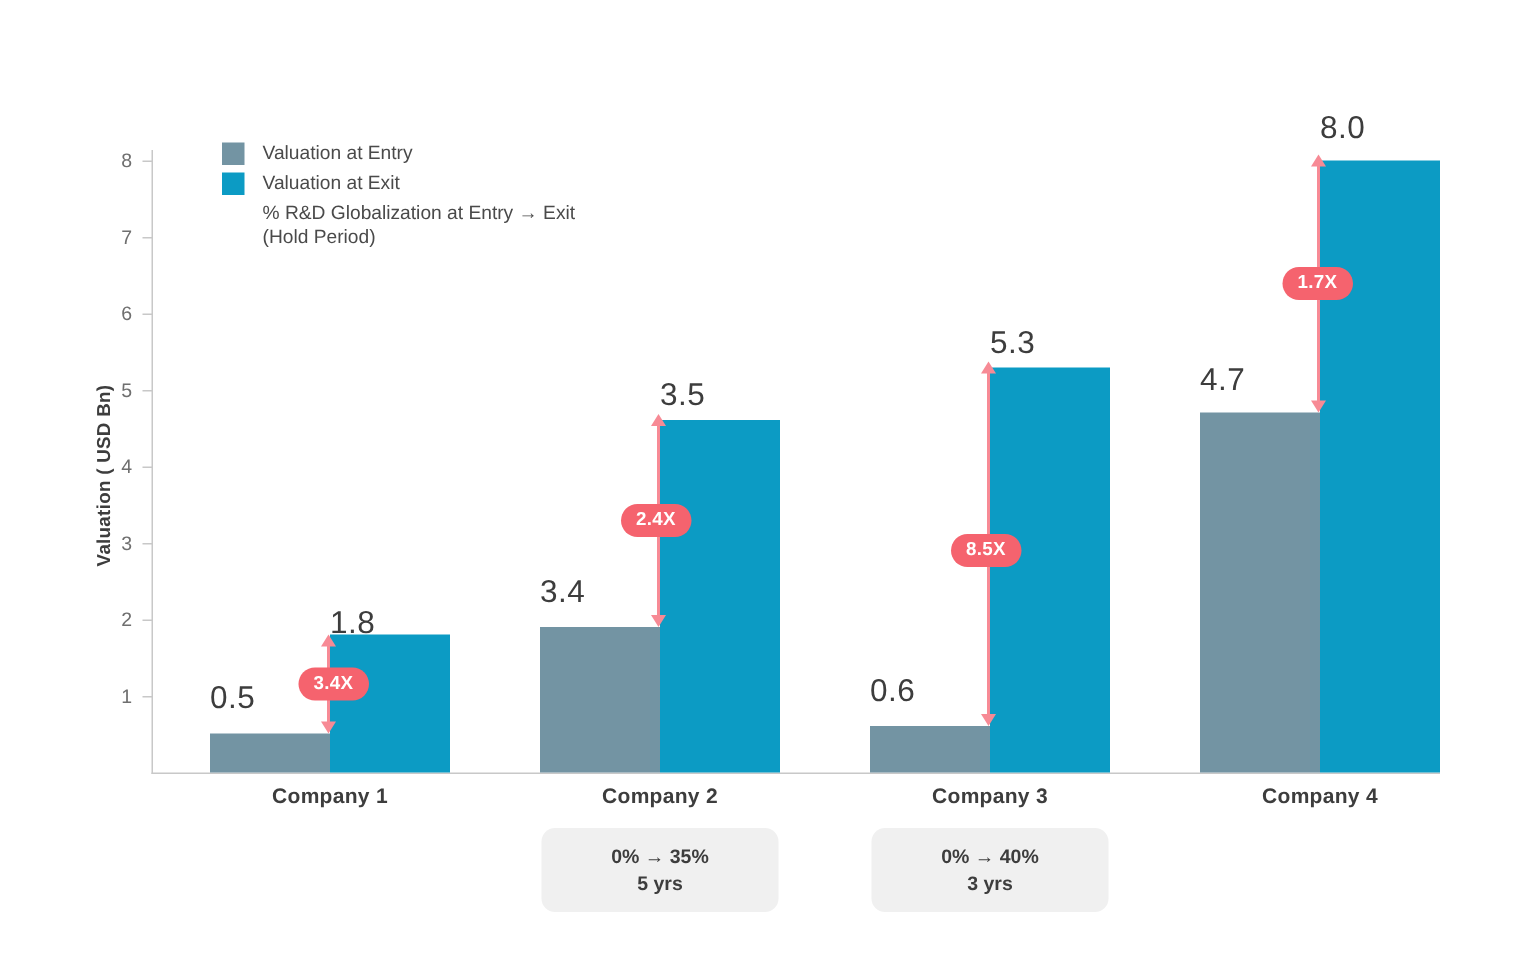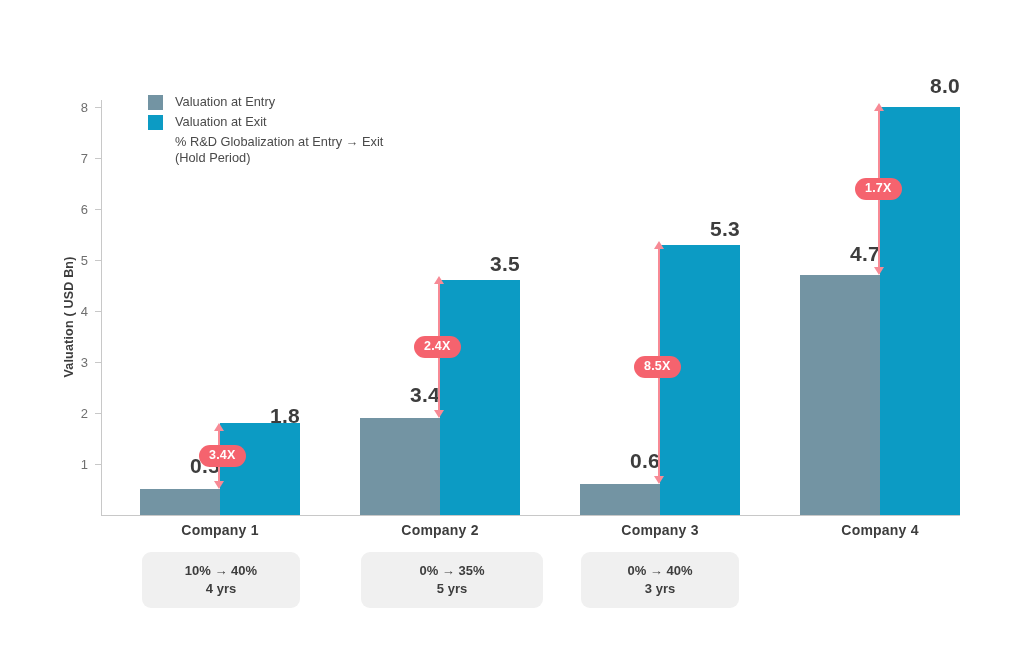--- a/index.html
+++ b/index.html
@@ -105,23 +105,23 @@
   .bar {
     position: absolute;
     bottom: 138px; 
   }
   .bar-entry { background: #7394a3; }
   .bar-exit  { background: #0c9bc4; }
 
   .value-label {
     position: absolute;
     font-size: 21px;
-    font-weight: bold;
-    color: #3d3d3d;
-    text-align: right;
+    font-weight: normal;
+    color: #3d3d3d;
+    text-align: left;
     line-height: 1;
     letter-spacing: .3px;
   }
 
   
   .growth-arrow { position: absolute; }
   .arrow-stem {
     position: absolute;
     left: 4px;
     width: 2.4px;
@@ -223,37 +223,33 @@
   <div class="bar bar-exit" style="left:220px;width:80px;height:92px"></div>
   <div class="value-label" style="left:140px;width:80px;top:455px">0.5</div>
   <div class="value-label" style="left:220px;width:80px;top:405px">1.8</div>
   <div class="growth-arrow" style="left:214px;top:423px;height:66px;width:11px">
     <div class="arrow-head up"></div>
     <div class="arrow-stem" style="top:3px;height:60px"></div>
     <div class="arrow-head down"></div>
   </div>
   <div class="growth-badge" style="left:199px;top:445px">3.4X</div>
   <div class="cat-label" style="left:140px;width:160px">Company 1</div>
-  <div class="info-box" style="left:142px;width:158px">
-    <span>10% → 40%</span>
-    <span>4 yrs</span>
-  </div>
 
   <div class="bar bar-entry" style="left:360px;width:80px;height:97px"></div>
   <div class="bar bar-exit" style="left:440px;width:80px;height:235px"></div>
   <div class="value-label" style="left:360px;width:80px;top:384px">3.4</div>
   <div class="value-label" style="left:440px;width:80px;top:253px">3.5</div>
   <div class="growth-arrow" style="left:434px;top:276px;height:142px;width:11px">
     <div class="arrow-head up"></div>
     <div class="arrow-stem" style="top:3px;height:136px"></div>
     <div class="arrow-head down"></div>
   </div>
   <div class="growth-badge" style="left:414px;top:336px">2.4X</div>
   <div class="cat-label" style="left:360px;width:160px">Company 2</div>
-  <div class="info-box" style="left:361px;width:182px">
+  <div class="info-box" style="left:361px;width:158px">
     <span>0% → 35%</span>
     <span>5 yrs</span>
   </div>
 
   <div class="bar bar-entry" style="left:580px;width:80px;height:31px"></div>
   <div class="bar bar-exit" style="left:660px;width:80px;height:270px"></div>
   <div class="value-label" style="left:580px;width:80px;top:450px">0.6</div>
   <div class="value-label" style="left:660px;width:80px;top:218px">5.3</div>
   <div class="growth-arrow" style="left:654px;top:241px;height:243px;width:11px">
     <div class="arrow-head up"></div>

